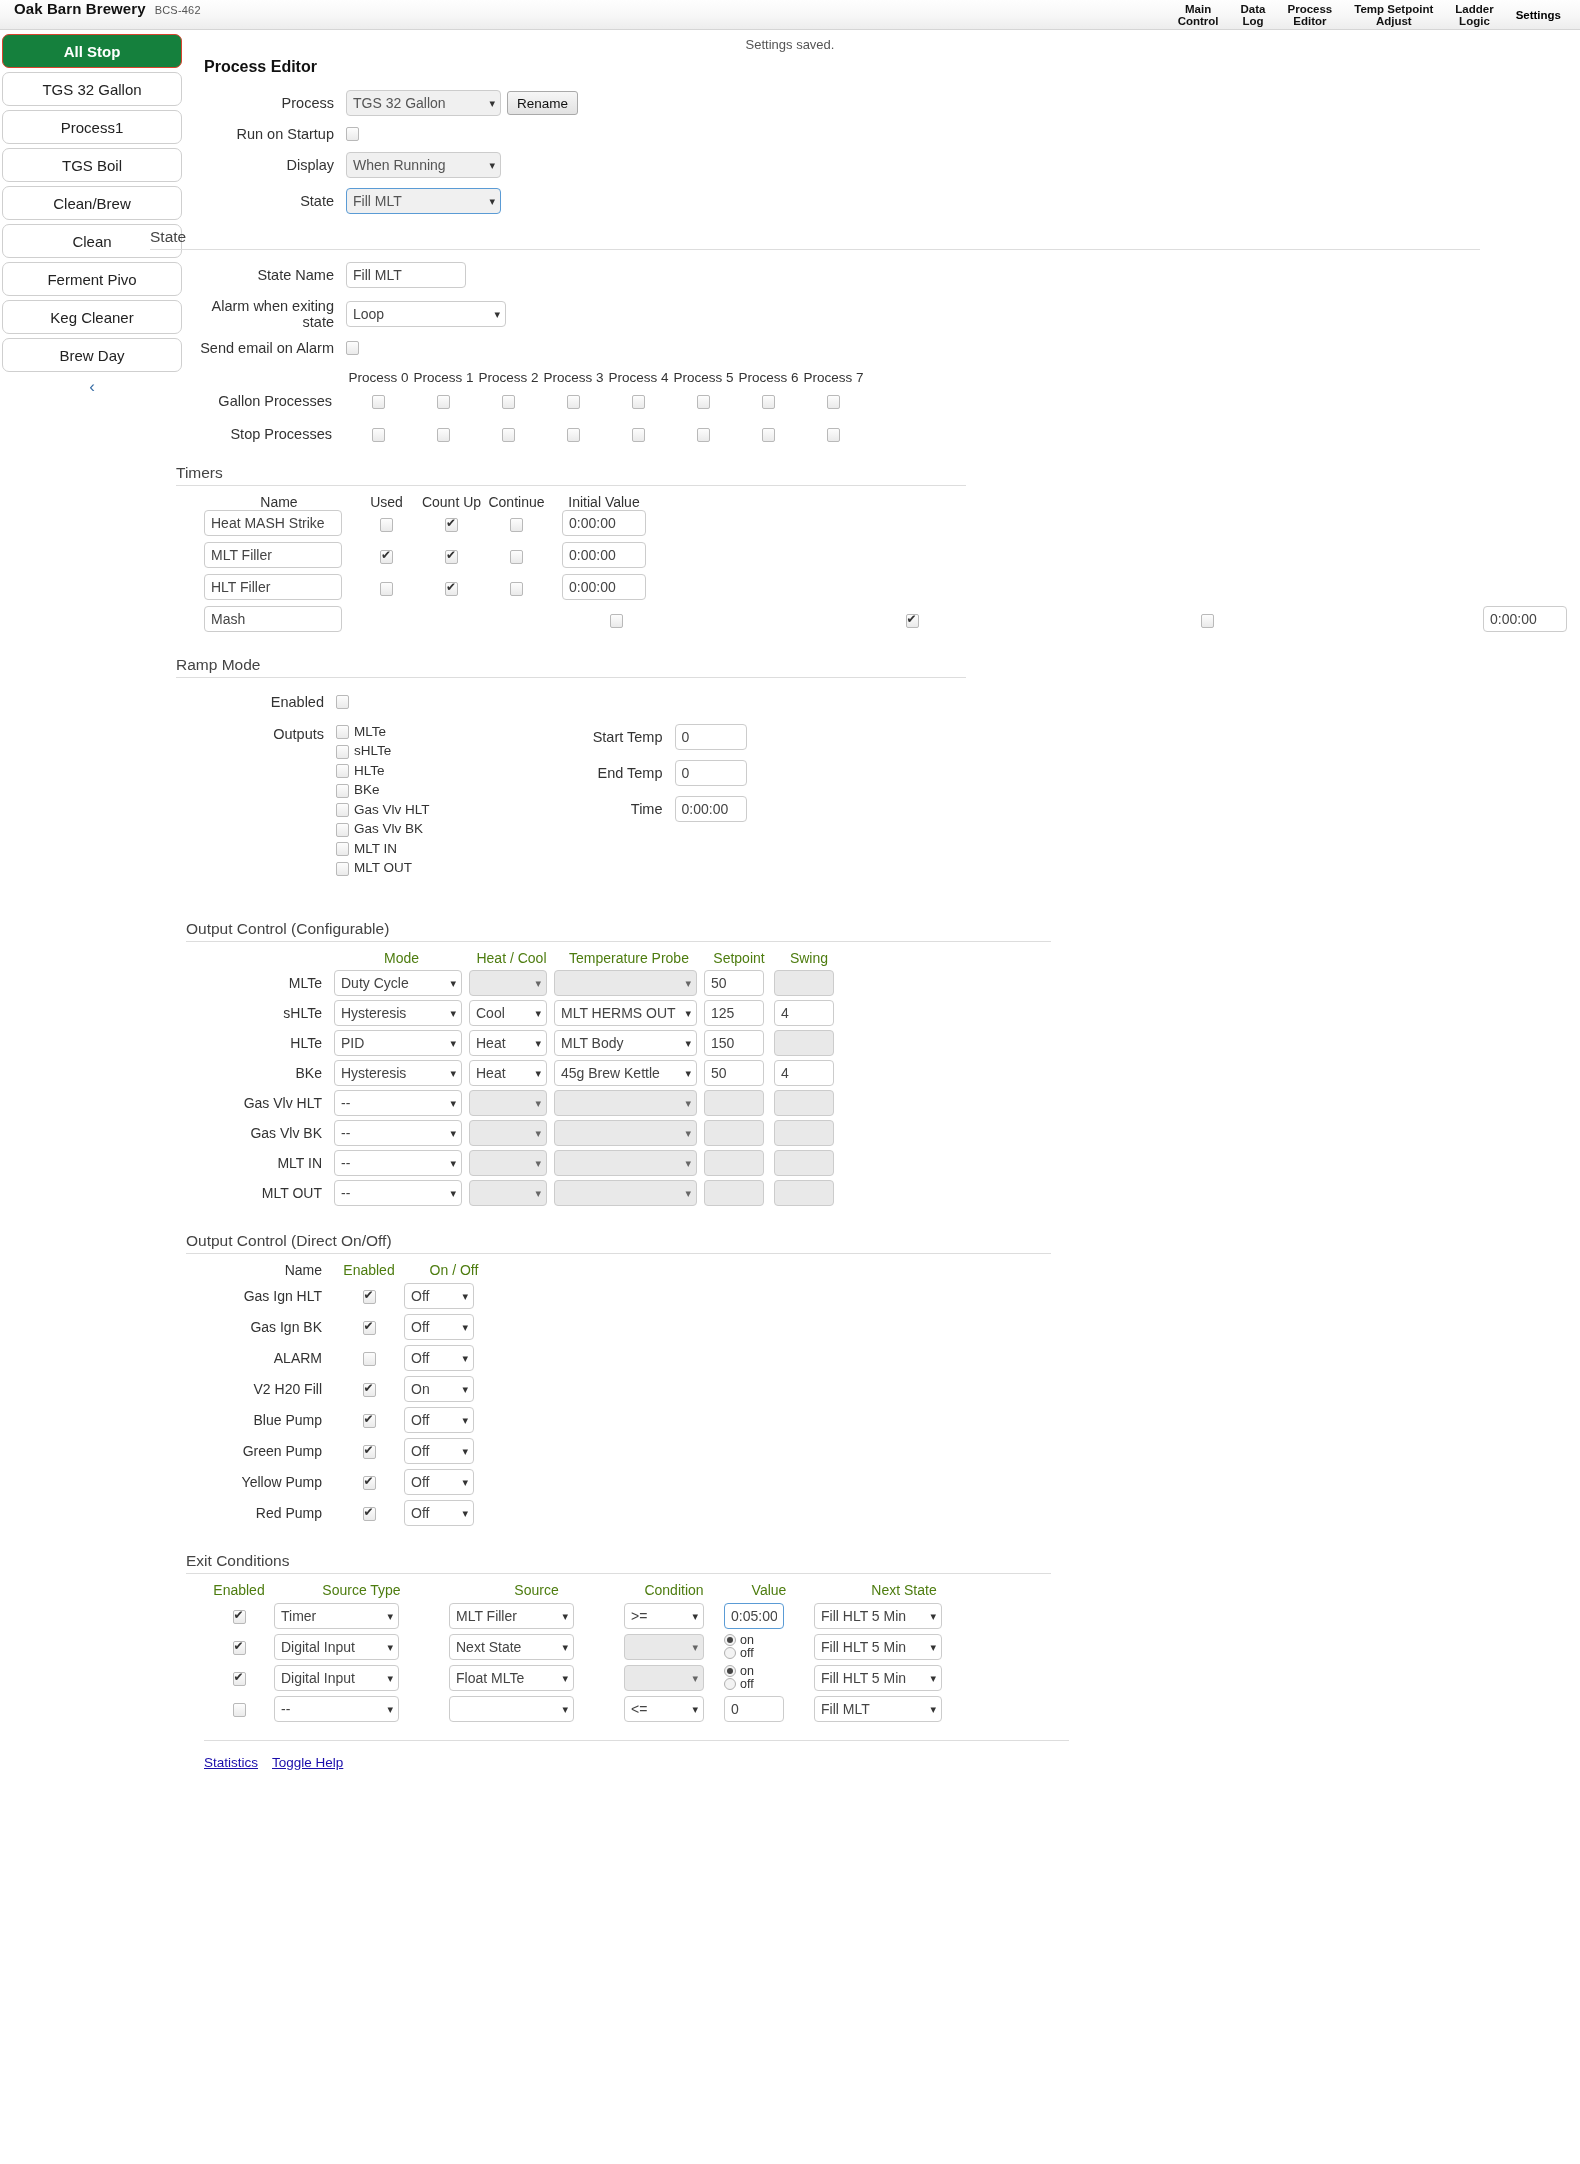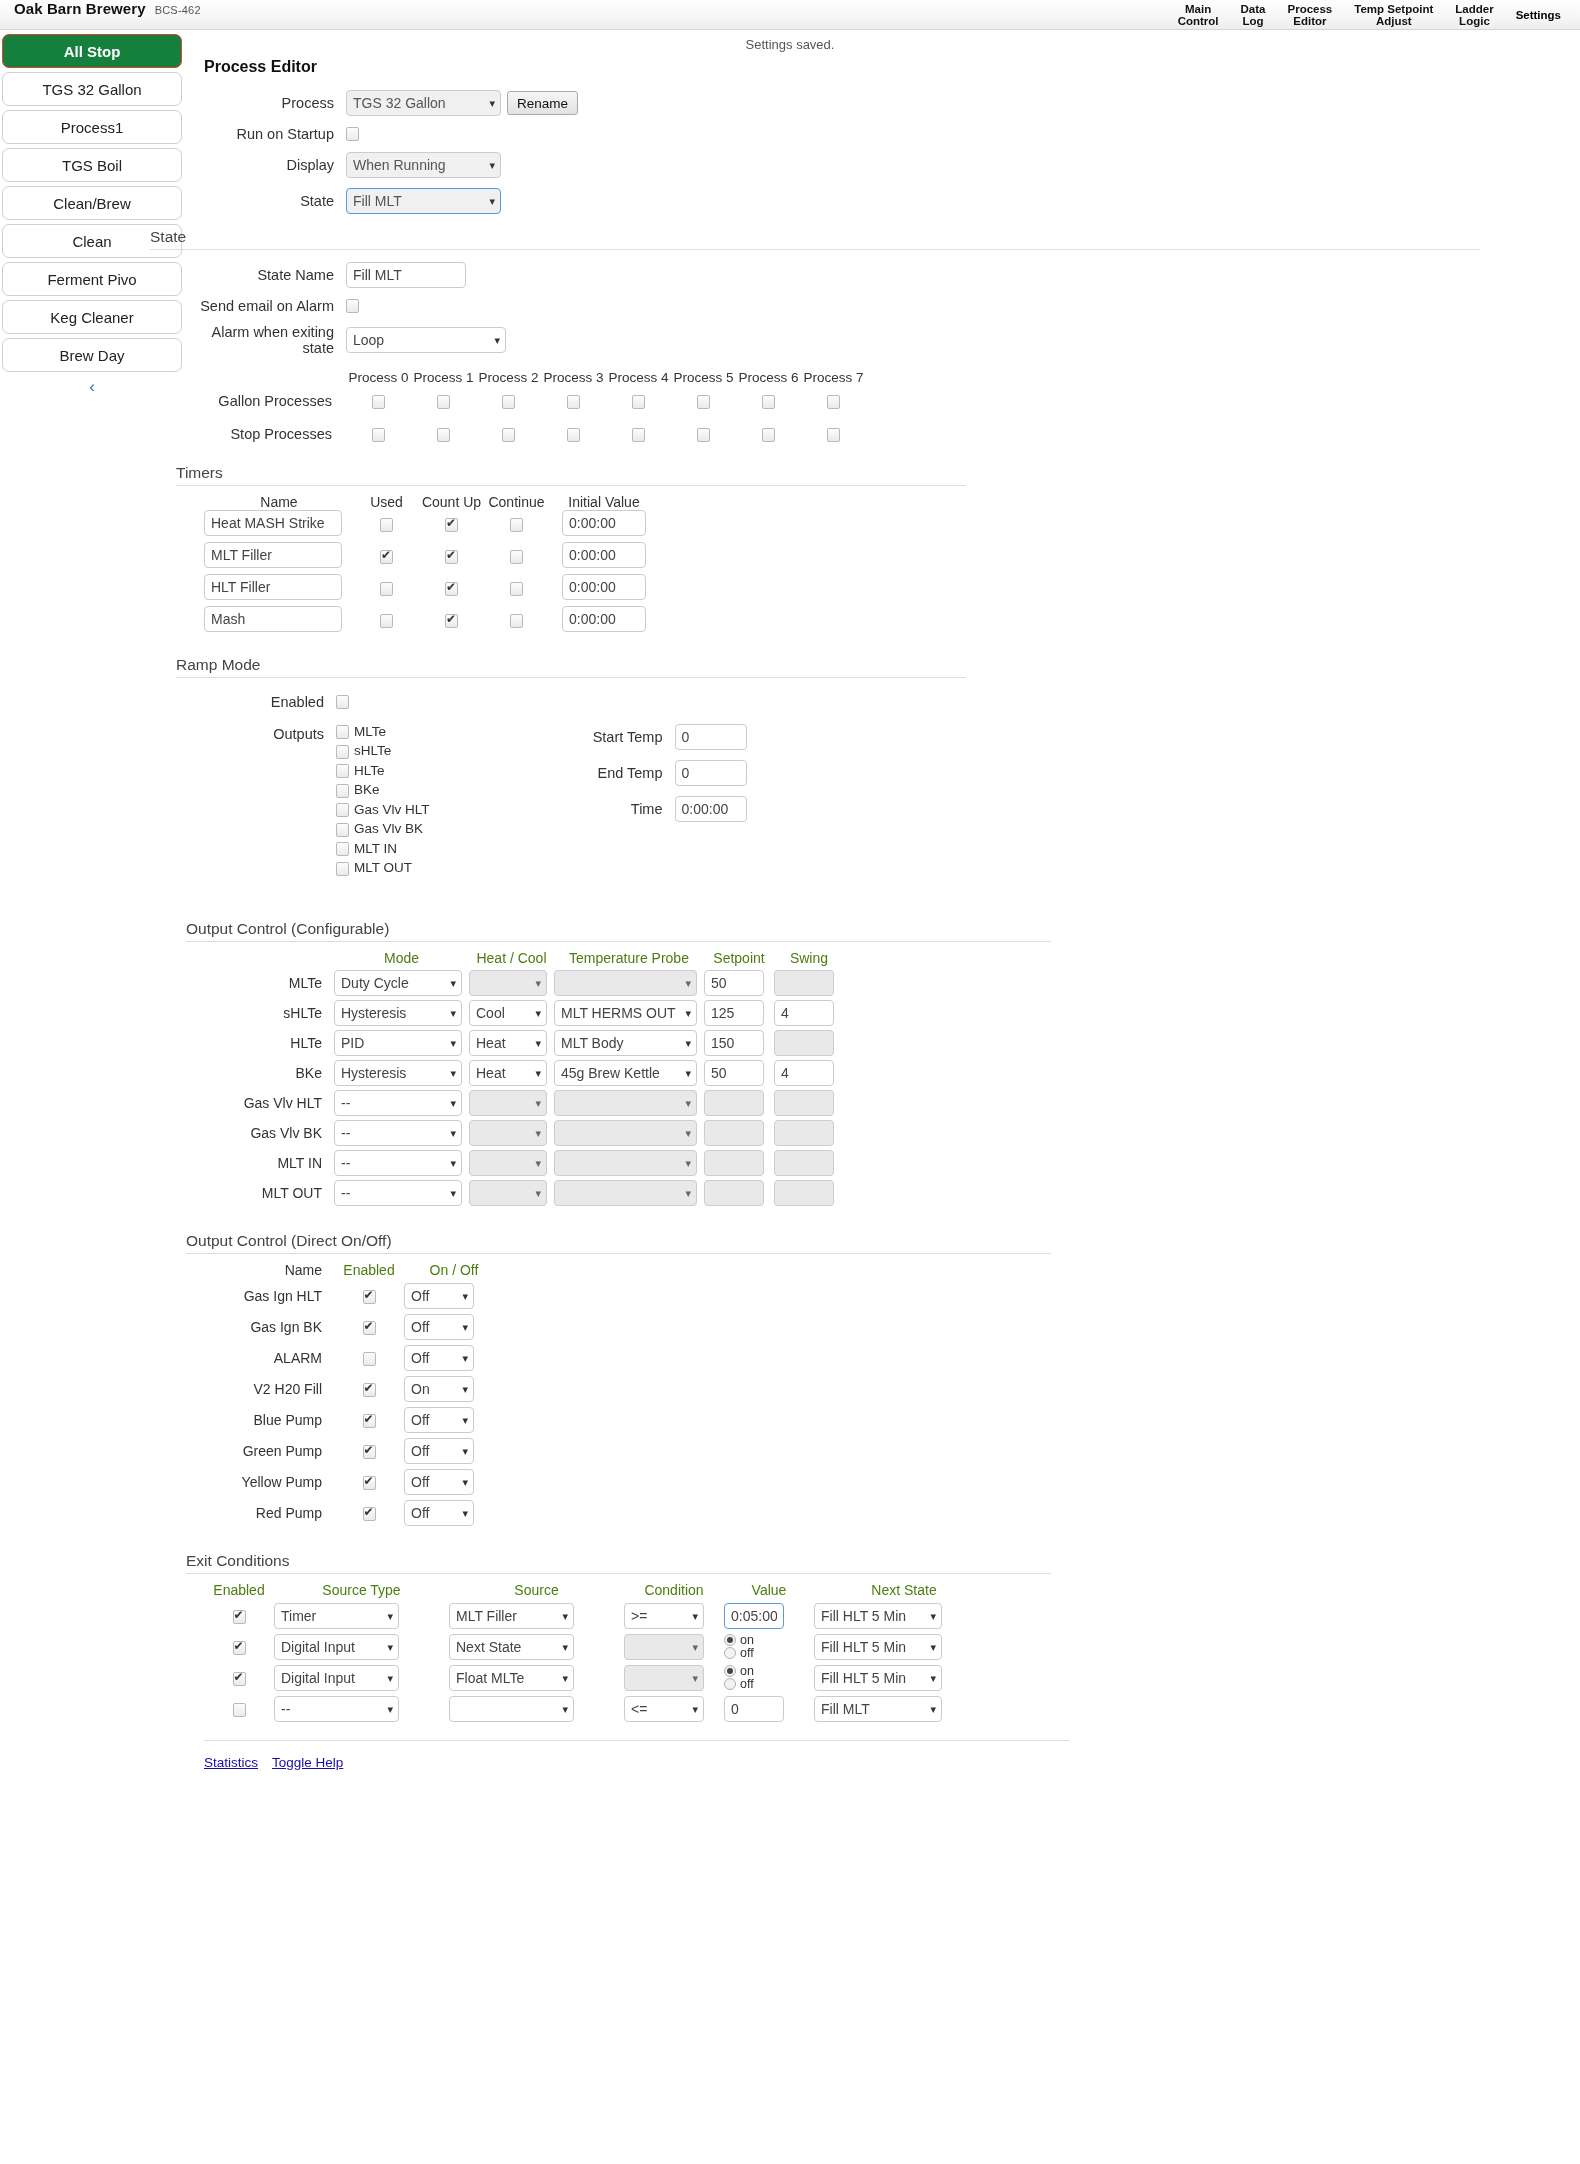--- a/index.html
+++ b/index.html
@@ -240,30 +240,30 @@
   <div class="sect" style="margin-left:-36px;width:1330px">
     <div class="sect-title sect-rule">State</div>
   </div>
 
   <div style="margin-top:12px">
     <div class="frow">
       <div class="flabel">State Name</div>
       <input type="text" style="width: 120px;" value="Fill MLT">
     </div>
     <div class="frow">
-      <div class="flabel">Send email on Alarm</div>
-      <span class="cb"></span>
-    </div>
-    <div class="frow">
       <div class="flabel">Alarm when exiting state</div>
       <span class="sel-wrap">
         <select style="width:160px">
           <option>Loop</option>
         </select>
       </span>
+    </div>
+    <div class="frow">
+      <div class="flabel">Send email on Alarm</div>
+      <span class="cb"></span>
     </div>
 
     <div class="matrix">
       <div class="mrow">
         <div class="mlabel"></div>
         <div id="proc-cols" style="display:flex">
             <div class="mcell">Process 0</div>
             <div class="mcell">Process 1</div>
             <div class="mcell">Process 2</div>
             <div class="mcell">Process 3</div>
@@ -328,21 +328,21 @@
           <div class="timers-col"><span class="cb"></span></div>
           <div class="timers-iv"><input type="text" value="0:00:00" style="width: 84px;"></div>
         </div>
         <div class="trow" style="margin-top: 6px;">
           <div class="timers-name"><input type="text" value="HLT Filler" style="width: 138px;"></div>
           <div class="timers-col"><span class="cb"></span></div>
           <div class="timers-col"><span class="cb on"></span></div>
           <div class="timers-col"><span class="cb"></span></div>
           <div class="timers-iv"><input type="text" value="0:00:00" style="width: 84px;"></div>
         </div>
-        <div class="trow" style="margin-top: 6px;">
+        <div class="trow" style="margin-top: 6px; justify-content: space-between;">
           <div class="timers-name"><input type="text" value="Mash" style="width: 138px;"></div>
           <div class="timers-col"><span class="cb"></span></div>
           <div class="timers-col"><span class="cb on"></span></div>
           <div class="timers-col"><span class="cb"></span></div>
           <div class="timers-iv"><input type="text" value="0:00:00" style="width: 84px;"></div>
         </div>
       </div>
   </div>
 
   <div class="sect" style="margin-left:-10px;width:790px;margin-top:24px">

